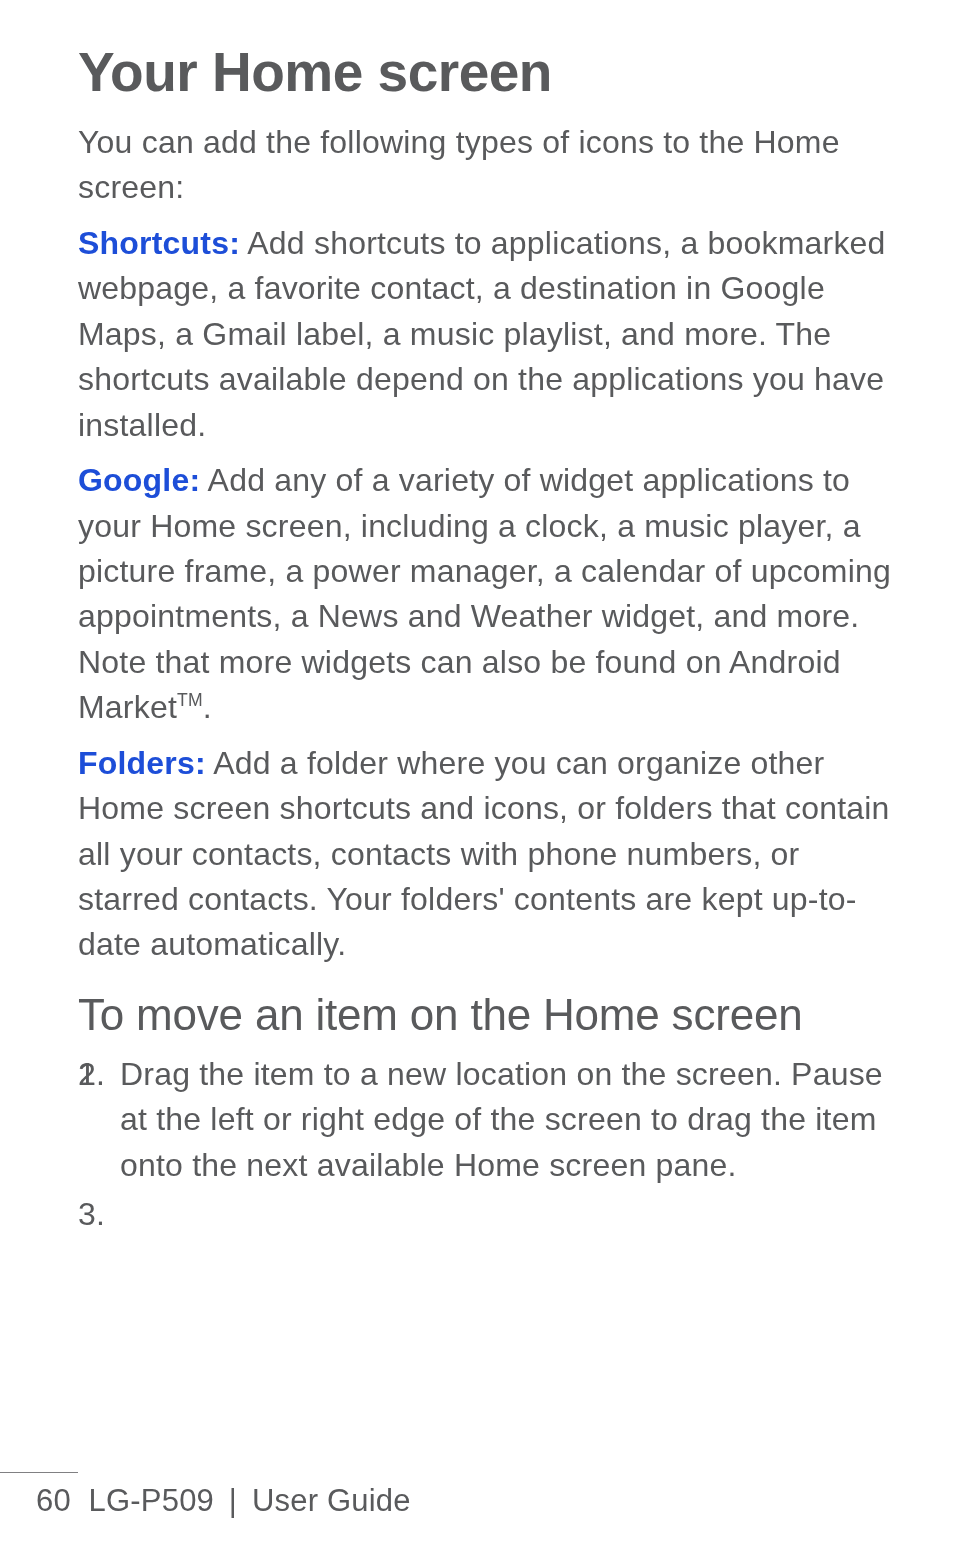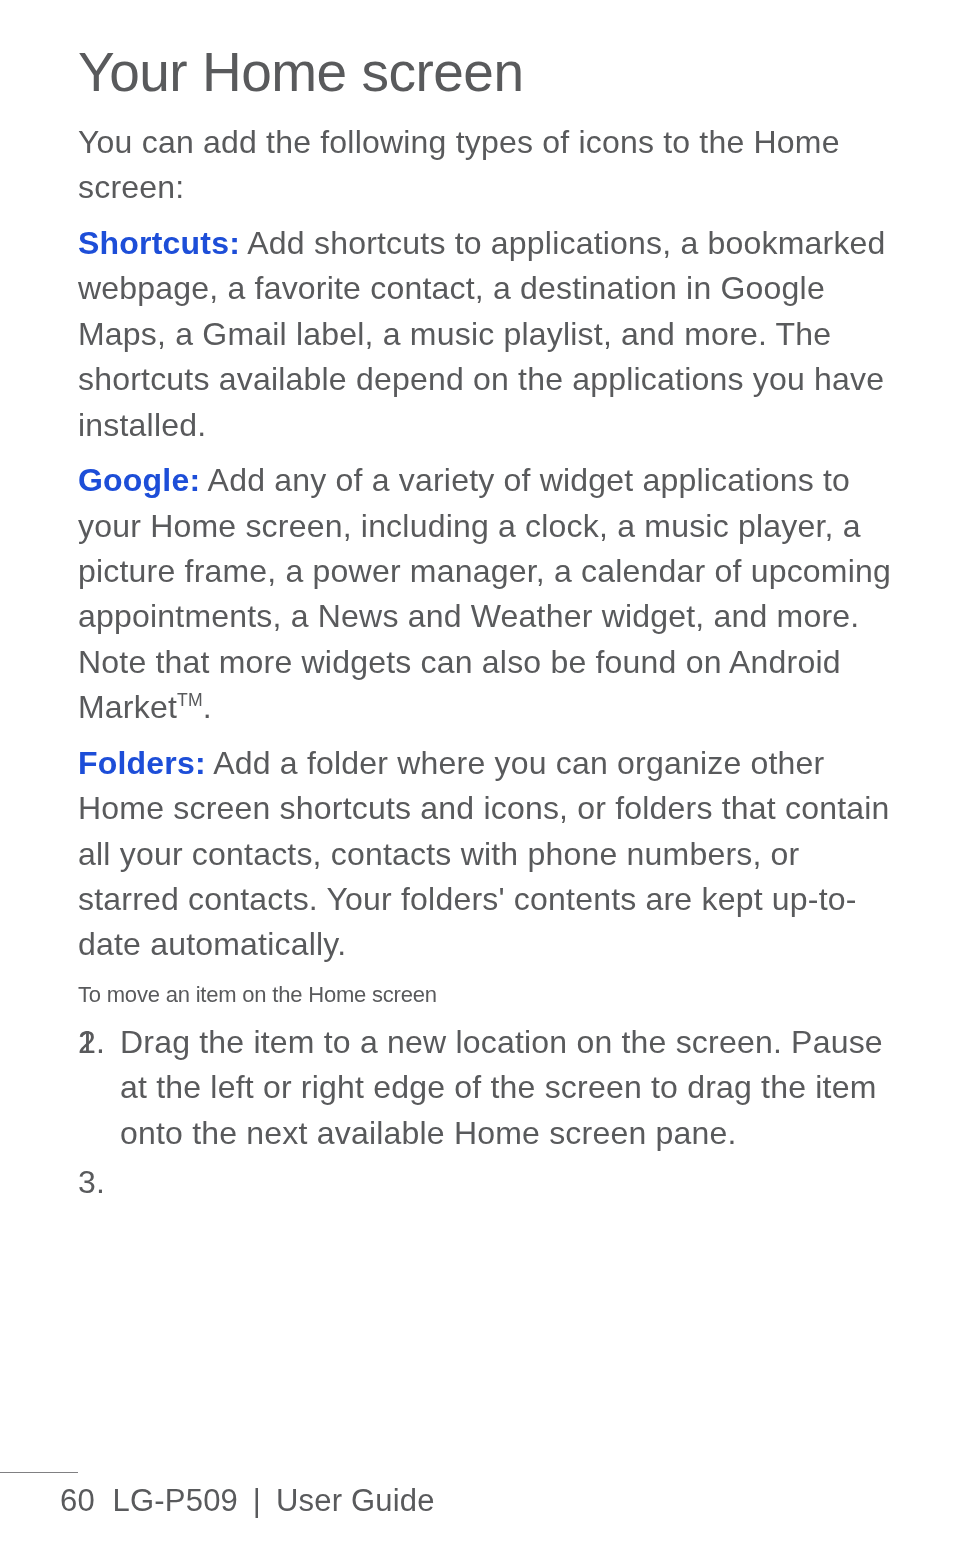--- a/index.html
+++ b/index.html
@@ -7,38 +7,38 @@
   body {
     font-family: "Helvetica Neue", Helvetica, Arial, sans-serif;
     font-weight: 300;
     color: #595a5c;
     padding: 40px 62px 0 78px;
     position: relative;
     letter-spacing: 0.2px;
   }
   .title {
     font-size: 55px;
-    font-weight: 400;
+    font-weight: 700;
     color: #595a5c;
     margin-bottom: 16px;
     letter-spacing: -0.5px;
   }
   .para {
     font-size: 32px;
     line-height: 1.42;
     font-weight: 300;
     color: #595a5c;
     margin-bottom: 10px;
   }
   .bold { font-weight: 600; color: #1d4ed8; }
   .subheading {
-    font-size: 22px;
+    font-size: 44px;
     font-weight: 400;
     color: #595a5c;
-    margin-top: 14px;
+    margin-top: 22px;
     margin-bottom: 12px;
     letter-spacing: -0.2px;
   }
   ol { list-style: none; padding: 0; margin: 0; }
   ol li {
     font-size: 32px;
     line-height: 1.42;
     font-weight: 300;
     color: #595a5c;
     padding-left: 42px;
@@ -62,21 +62,21 @@
     border: none;
     border-top: 1px solid #808082;
     margin-left: 0;
     width: 78px;
     margin-bottom: 10px;
   }
   .footer-text {
     font-size: 31px;
     font-weight: 300;
     color: #595a5c;
-    padding-left: 60px;
+    padding-left: 36px;
   }
   .footer-text .sep { margin: 0 6px; }
 </style>
 </head>
 <body>
 
 <h1 class="title">Your Home screen</h1>
 
 <p class="para">You can add the following types of icons to the Home screen:</p>
 

